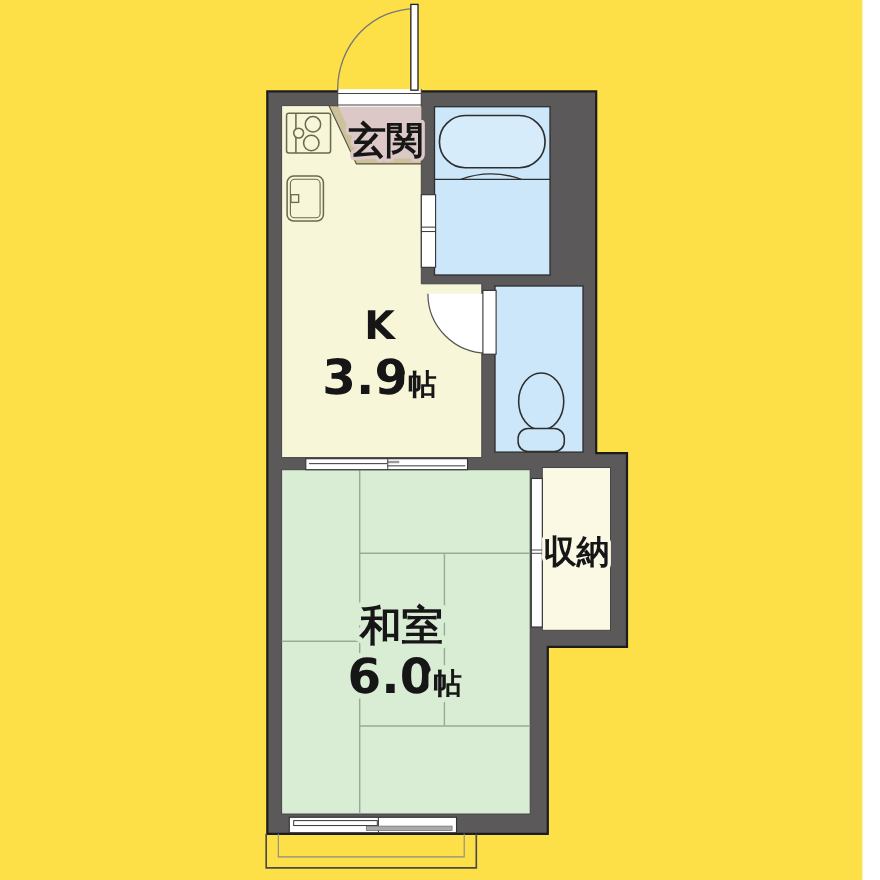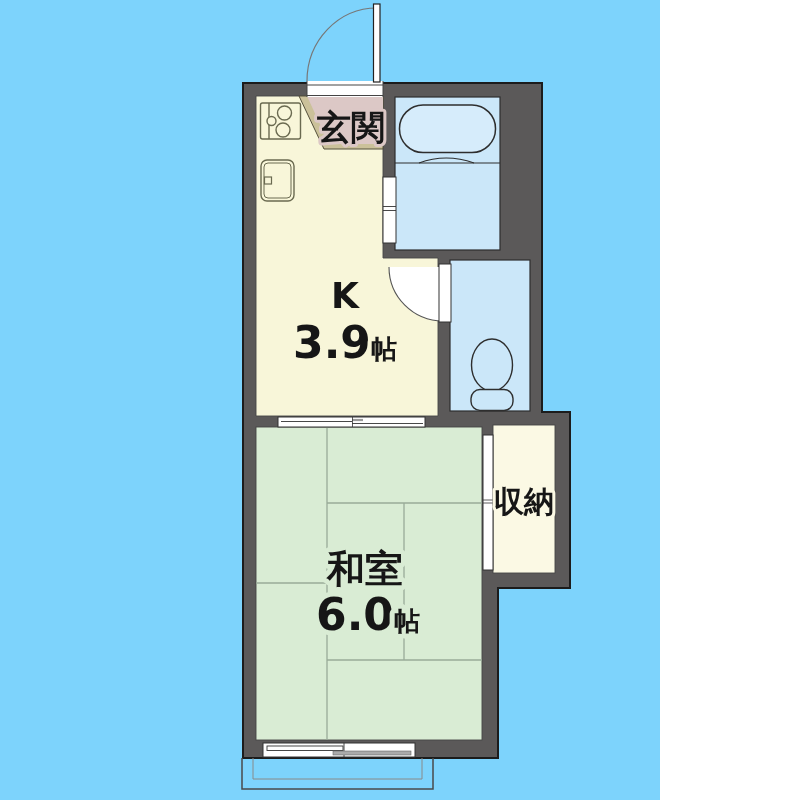--- a/index.html
+++ b/index.html
@@ -1,16 +1,16 @@
 <!DOCTYPE html>
 <html><head>
 <meta charset="utf-8">
 <style>
   html,body{margin:0;padding:0;background:#ffffff;}
-  .canvas{position:relative;width:660px;height:800px;background:#7dd3fc;overflow:hidden;}
+  .canvas{position:relative;width:784px;height:800px;background:#fde047;overflow:hidden;}
   svg{display:block;}
   .plan-label{font-family:"DejaVu Sans","Liberation Sans",sans-serif;fill:#161616;font-weight:600;}
   .halo-green{paint-order:stroke;stroke:#d9ecd4;stroke-width:10px;stroke-linejoin:round;}
   .halo-yellow{paint-order:stroke;stroke:#f8f6d9;stroke-width:8px;stroke-linejoin:round;}
   .halo-cream{paint-order:stroke;stroke:#fbf9e4;stroke-width:6px;stroke-linejoin:round;}
   .halo-pink{paint-order:stroke;stroke:#dcc8c6;stroke-width:6px;stroke-linejoin:round;}
 </style>
 </head>
 <body>
 

